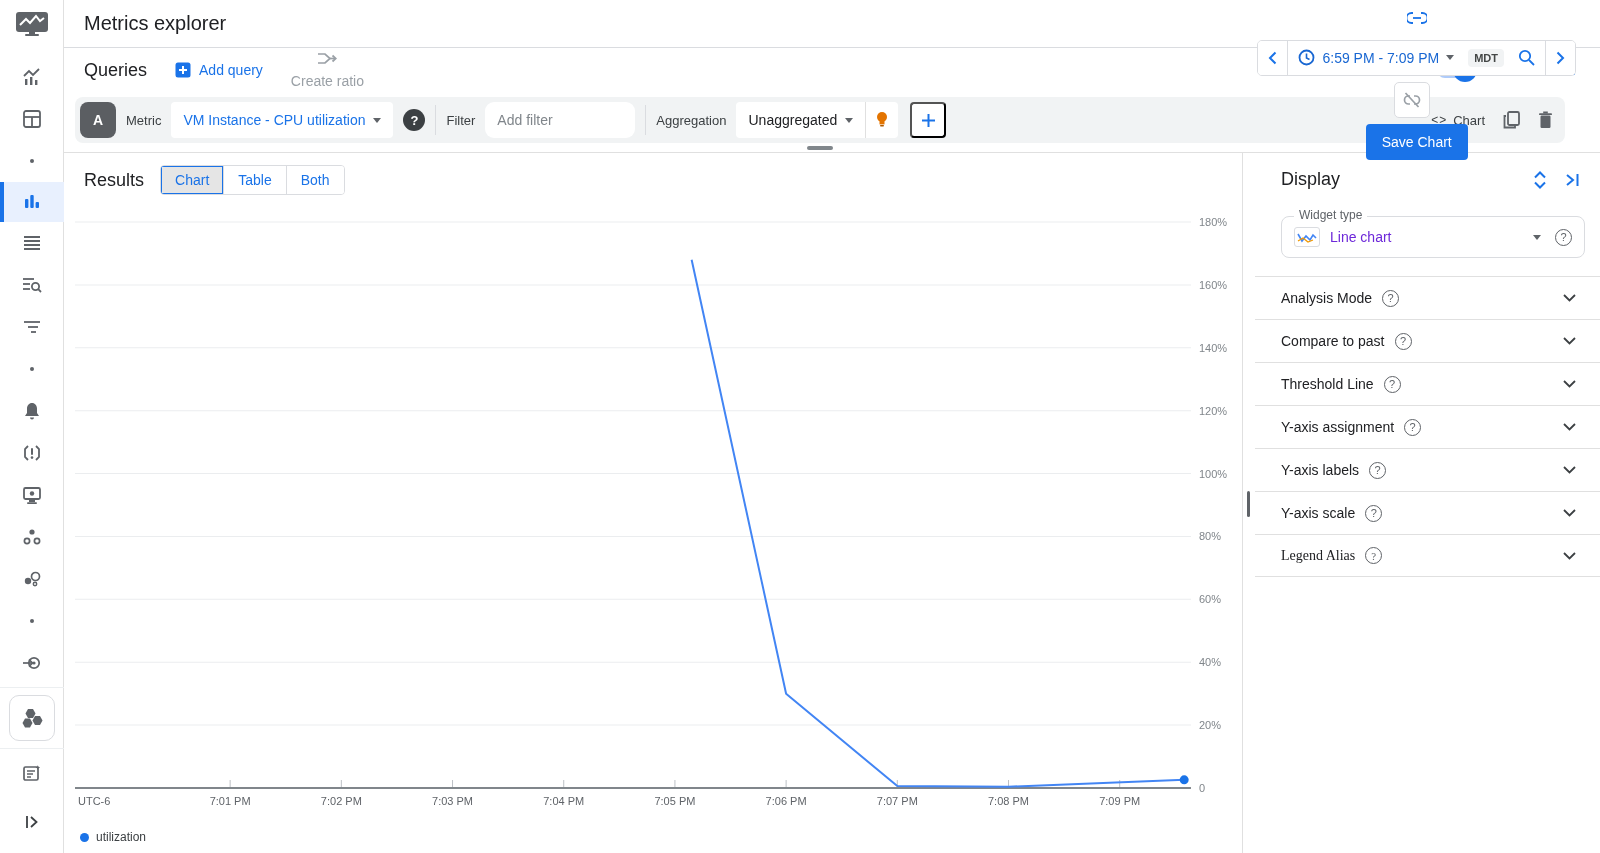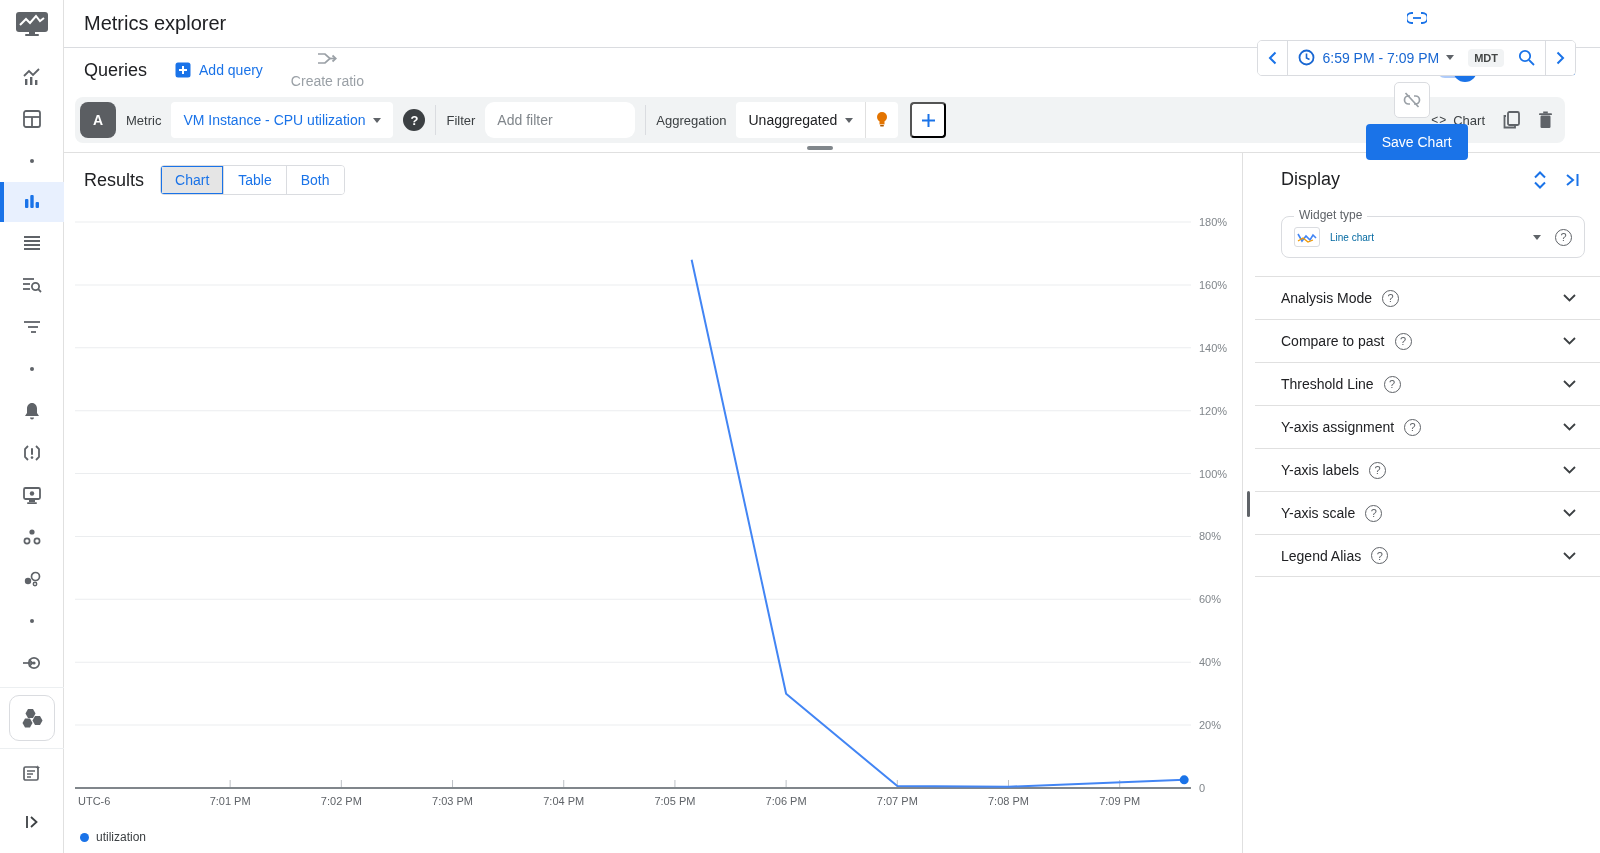--- a/index.html
+++ b/index.html
@@ -79,25 +79,25 @@
   .legend-dot { width:9px; height:9px; border-radius:50%; background:#1a73e8; }
   .legend-text { font-size:12px; color:#3c4043; }
   
   .display-panel { width:358px; border-left:1px solid #e0e0e0; position:relative; padding-left:12px; background:#fff;}
   .display-header { display:flex; align-items:center; padding:16px 20px 0 26px; }
   .display-title { font-size:18px; color:#202124; }
   .display-header-icons { margin-left:auto; display:flex; align-items:center; gap:18px; }
   .widget-box { margin:26px 15px 18px 26px; border:1px solid #dadce0; border-radius:8px; height:42px; display:flex; align-items:center; padding:0 12px; gap:10px; position:relative; cursor:pointer;}
   .widget-label { position:absolute; top:-9px; left:12px; background:#fff; padding:0 5px; font-size:12px; color:#5f6368; }
   .mini-chart { width:26px; height:20px; border:1px solid #dadce0; border-radius:3px; display:flex; align-items:center; justify-content:center; background:#fff;}
-  .widget-value { font-size:10px; color:#0369a1; }
+  .widget-value { font-size:14px; color:#6d28d9; }
   .widget-right { margin-left:auto; display:flex; align-items:center; gap:14px; }
   .help-circle { width:17px; height:17px; border-radius:50%; border:1.4px solid #5f6368; color:#5f6368; font-size:11px; display:inline-flex; align-items:center; justify-content:center; flex:none; cursor:pointer;}
   .section-row { height:43px; border-top:1px solid #e0e0e0; display:flex; align-items:center; padding:0 24px 0 26px; gap:10px; cursor:pointer; }
-  .section-row:last-child { border-bottom:1px solid #e0e0e0; }
+  .section-row:last-child { border-bottom:1px solid #e0e0e0;font-family:Liberation Serif, serif; }
   .section-label { font-size:14px; color:#202124; }
   .section-chevron { margin-left:auto; }
   .scroll-indicator { position:absolute; left:4px; top:338px; width:3px; height:26px; background:#5f6368; border-radius:2px; }
 </style>
 </head>
 <body>
 
 <div class="rail">
   <div class="rail-logo">
     <svg width="34" height="26" viewBox="0 0 34 26">

